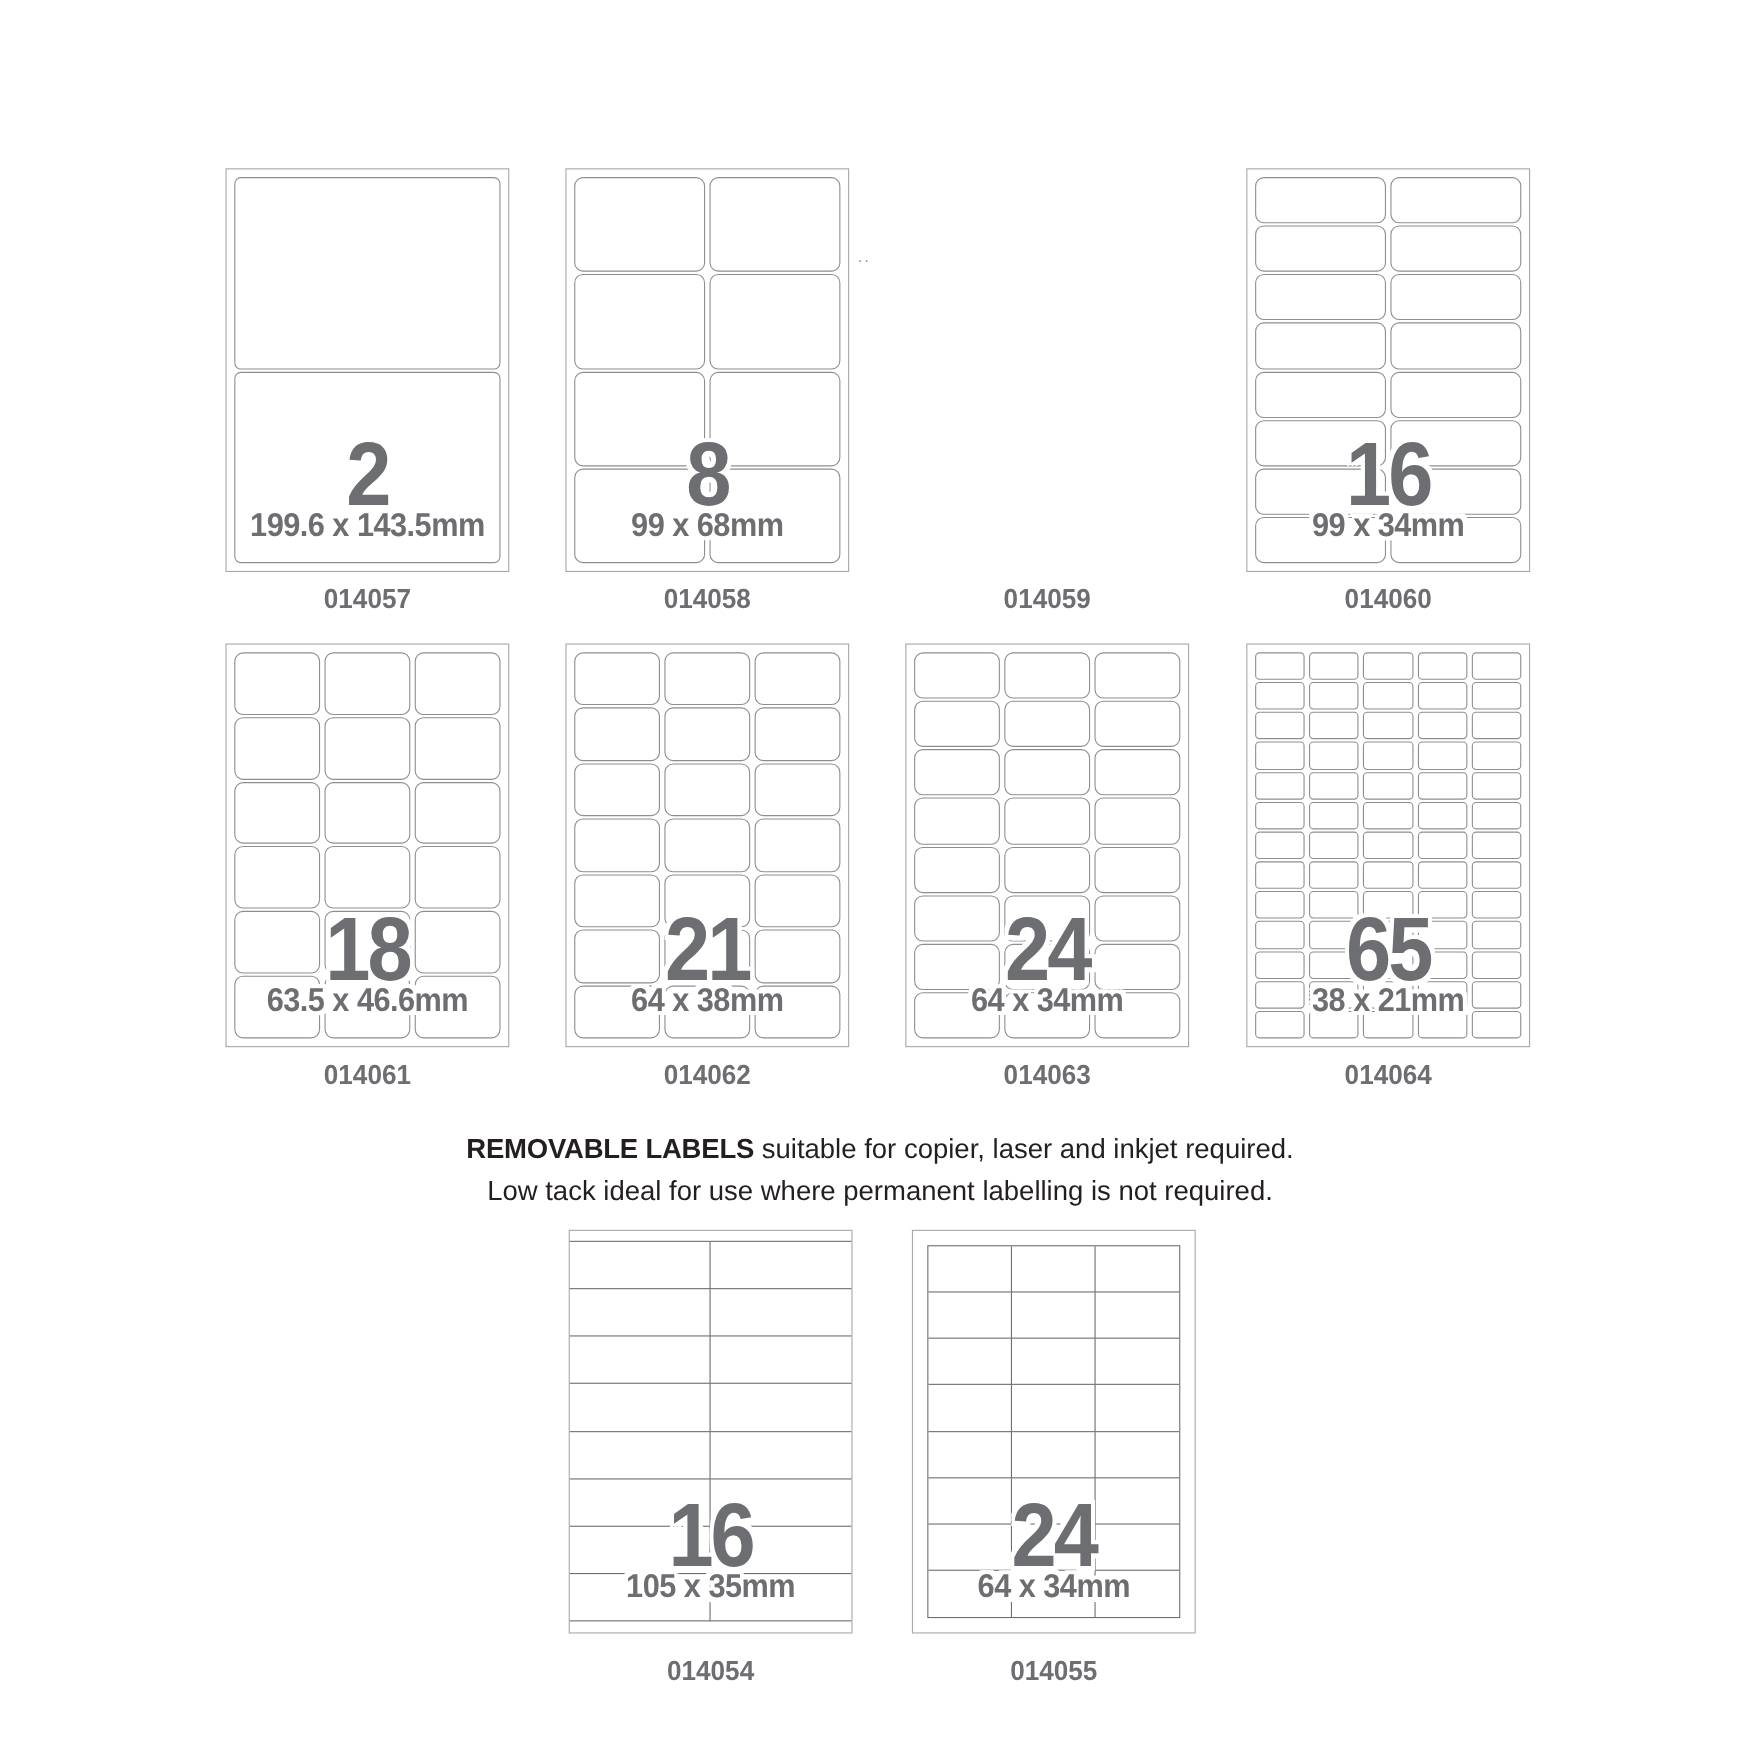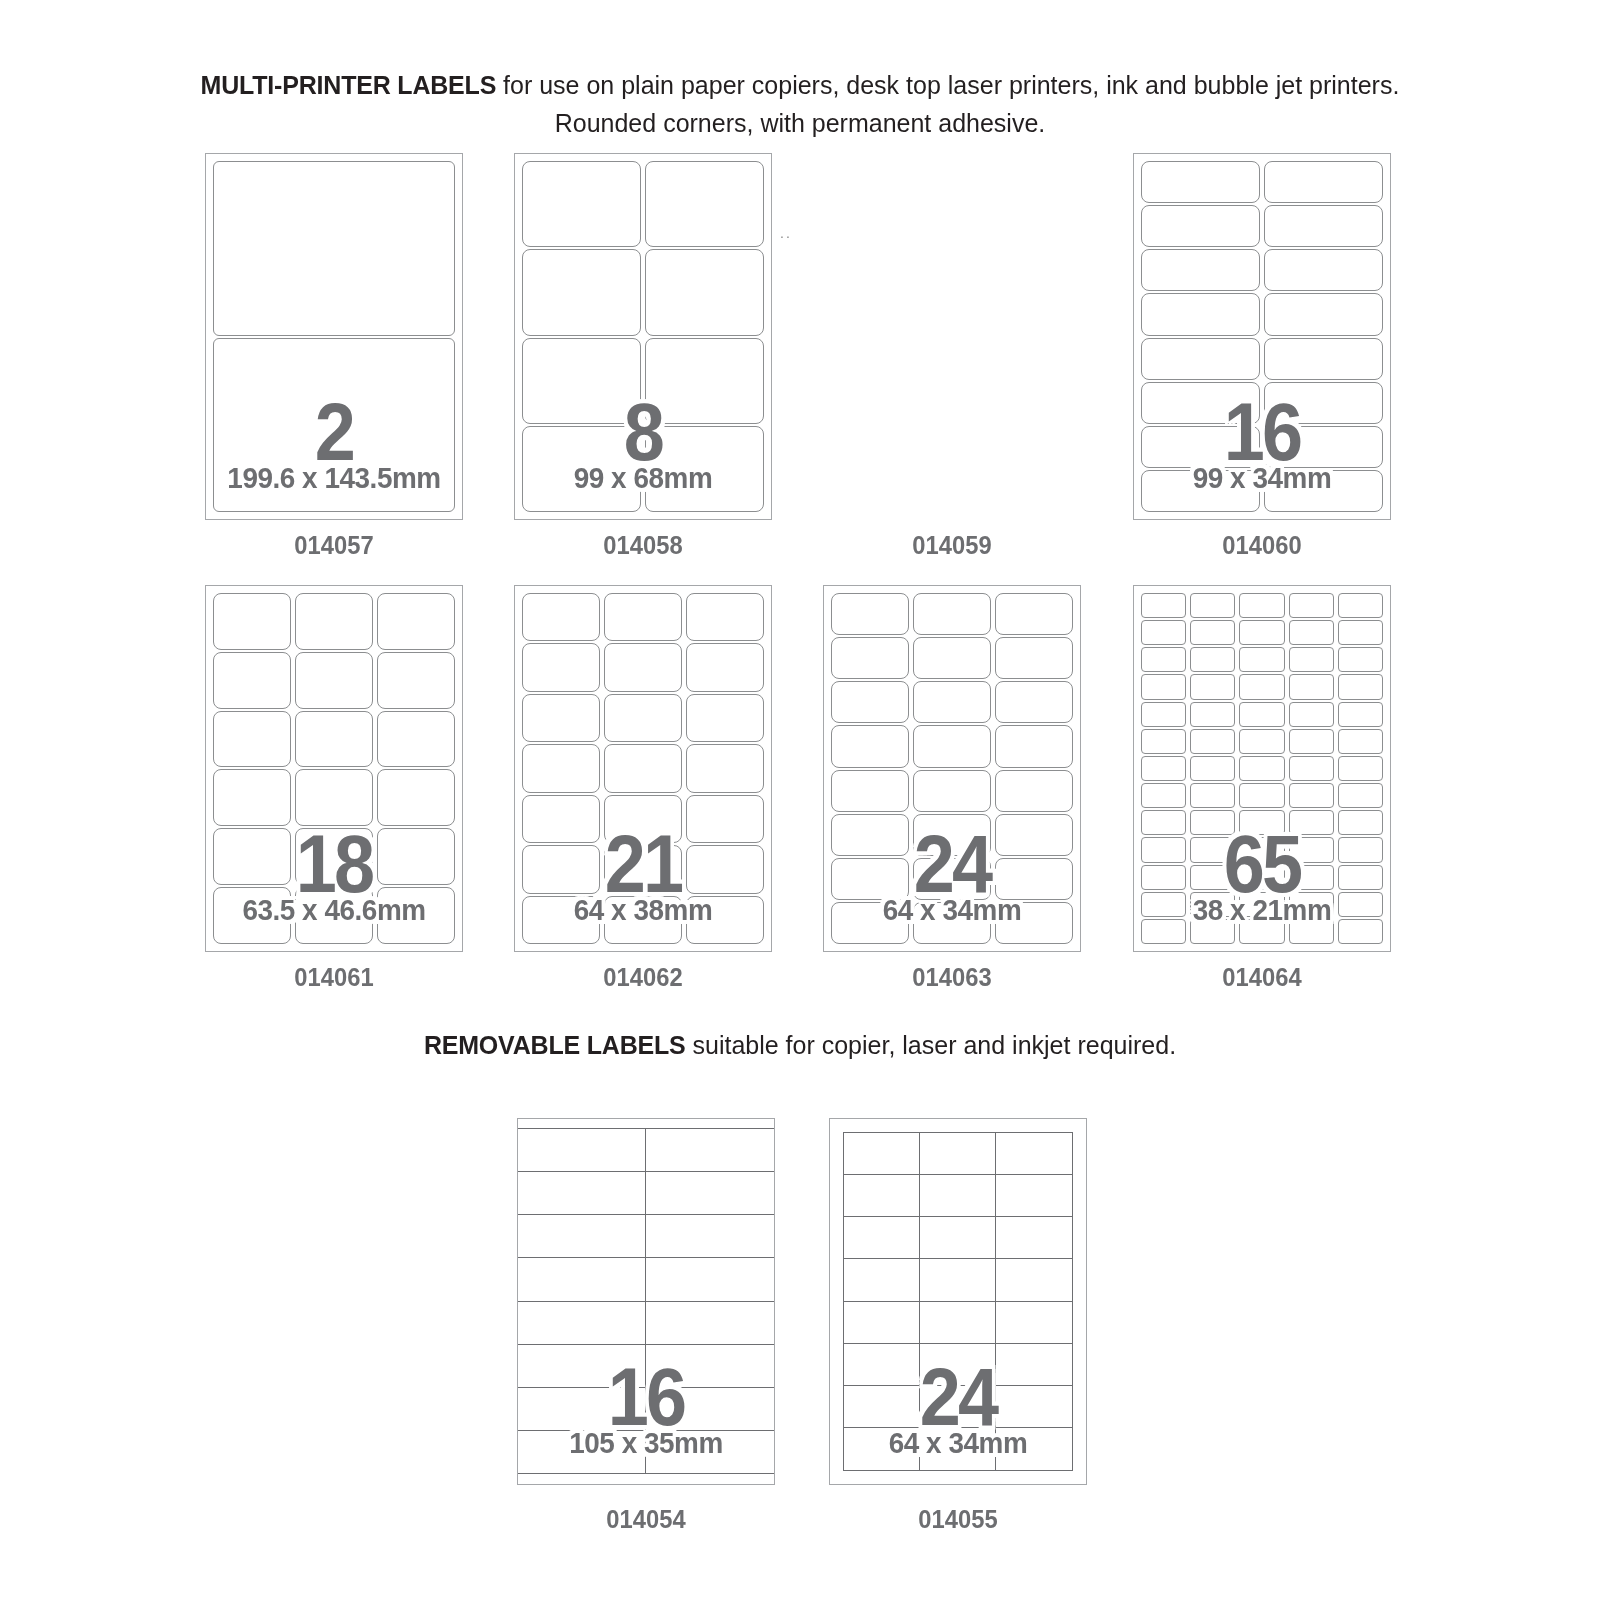--- a/index.html
+++ b/index.html
@@ -57,26 +57,25 @@
     position:absolute;left:780px;top:226px;color:#8a8a8a;
     font-size:14px;letter-spacing:2px;line-height:14px;
   }
 </style>
 </head>
 <body>
 
 <div id="canvas">
 
   <div class="hdr" style="top:66px">
-    <div><b>MULTI-PRINTER LABELS</b><span> for use on plain paper copiers, desk top laser printers, ink and bubble jet printers.</span></div>
-    <div>Rounded corners, with permanent adhesive.</div>
   </div>
 
   <div class="hdr" style="top:1026px">
     <div><b>REMOVABLE LABELS</b><span> suitable for copier, laser and inkjet required.</span></div>
+    <div>Low tack ideal for use where permanent labelling is not required.</div>
   </div>
 
   <div class="speck">..</div>
 
 <div class="sheet" style="left: 205px; top: 153px;">
       <div class="grid-rounded" style="grid-template-columns: repeat(1, 1fr); grid-template-rows: repeat(2, 1fr);">
         <div class="lbl" style="border-radius: 6px;"></div>
         <div class="lbl" style="border-radius: 6px;"></div>
       </div>
       <div class="num halo">2</div>

